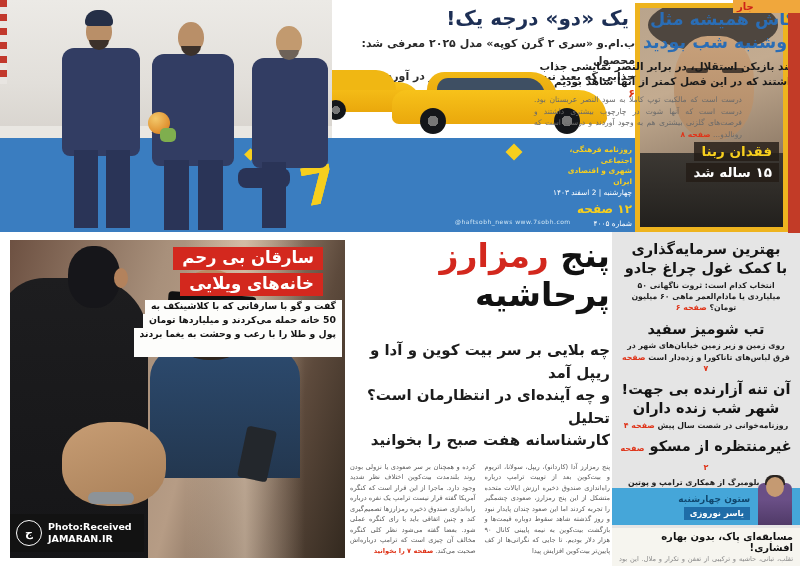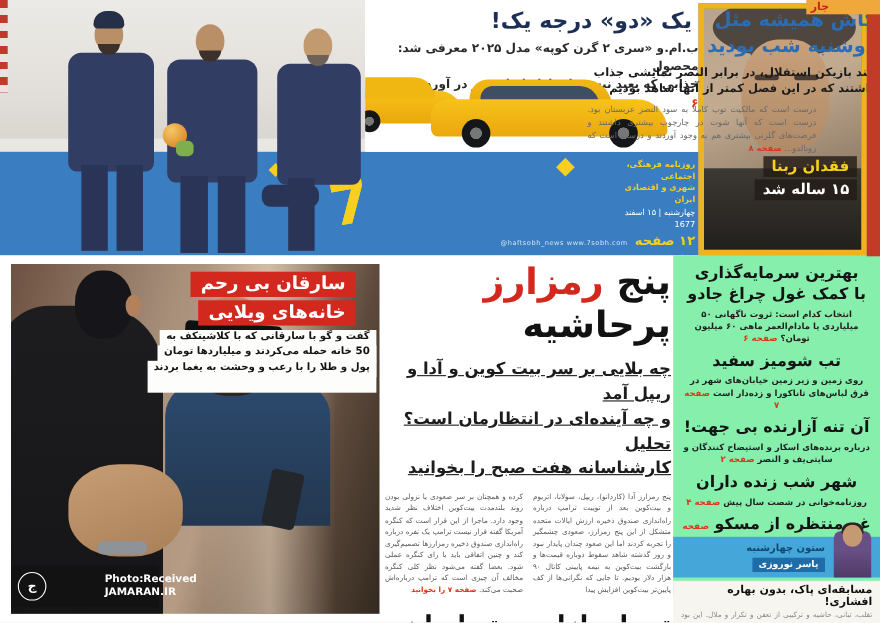--- a/index.html
+++ b/index.html
@@ -93,21 +93,21 @@
   .pt-chip1 { top:134px; color:#f7cf1e; }
   .pt-chip2 { top:155px; color:#ffffff; }
   .pt-strip { position:absolute; left:0; bottom:0; width:100%; background:#f7cf1e;
     color:#1c1c1c; font-weight:bold; font-size:7.6px; text-align:center; padding:3px 4px 4px; line-height:1.45; }
   .edge-strip { left:788px; top:0; width:12px; height:233px; background:#c23b27; z-index:6; }
   .promo-strip { left:733px; top:0; width:67px; height:13px; background:#f0a73c; z-index:7;
     color:#cc2218; font-weight:bold; font-size:10px; line-height:13px; overflow:hidden;
     text-align:left; padding-left:4px; letter-spacing:4px; }
 
   
-  .ycol { left:612px; top:232px; width:188px; height:311px; background:#86efac; z-index:3;
+  .ycol { left:612px; top:232px; width:188px; height:311px; background:#e5e5e5; z-index:3;
     padding:8px 8px 0; text-align:center; }
   .y-title { color:#141414; font-weight:bold; font-size:14.5px; line-height:1.3; white-space:pre-line; }
   .y-deck { color:#1f1f1f; font-weight:bold; font-size:7.8px; line-height:1.45; margin:2px 0 6px; }
 
   
   .colbox { left:612px; top:488px; width:188px; height:37px; background:#45a6d9; z-index:3; }
   .colbox-photo { position:absolute; right:8px; bottom:0; width:34px; height:42px;
     background:linear-gradient(180deg,#6a4f86 40%,#503a68); border-radius:6px 6px 0 0; }
   .colbox-head { position:absolute; right:16px; bottom:28px; width:18px; height:20px;
     border-radius:50%; background:#c59a72; }
@@ -120,22 +120,22 @@
   
   .teaser { left:612px; top:528px; width:188px; height:38px; background:#f6f5ef; z-index:3;
     padding:3px 7px; overflow:hidden; }
   .teaser-title { color:#111; font-weight:bold; font-size:10px; text-align:right; }
   .teaser-body { color:#8a8a8a; font-size:6.6px; line-height:1.5; text-align:justify; margin-top:2px; }
 
   
   .ccol { left:350px; top:236px; width:260px; height:330px; z-index:3; }
   .crypto-headline { text-align:right; font-weight:bold; font-size:33px; color:#121212; letter-spacing:-1px; }
   .crypto-red { color:#d3281e; }
-  .crypto-deck { margin-top:10px; text-align:right; font-weight:bold; font-size:15px;
-    color:#1c1c1c; line-height:1.5; white-space:pre-line;text-decoration:underline; }
+  .crypto-deck { margin-top:25px; text-align:right; font-weight:bold; font-size:15px;
+    color:#1c1c1c; line-height:1.5; white-space:pre-line; }
   .crypto-body { margin-top:10px; display:flex; gap:9px; direction:rtl; }
   .crypto-colm { width:50%; font-size:6.6px; color:#5a5a5a; line-height:1.6; text-align:justify; }
   .pist-headline { margin-top:12px; text-align:right; font-weight:bold; font-size:22.5px;
     color:#121212; line-height:1.35; white-space:pre-line; }
 
   
   .thieves { left:10px; top:240px; width:335px; height:318px; z-index:3; overflow:hidden;
     background:linear-gradient(105deg,#6d5142 0%,#a8907b 38%,#b69c85 55%,#5d4a3c 80%,#33291f 100%); }
   .th-doorlight { position:absolute; right:40px; top:0; width:120px; height:318px;
     background:linear-gradient(90deg,rgba(236,215,192,0) 0%,rgba(236,215,192,.55) 50%,rgba(236,215,192,0) 100%); }
@@ -163,40 +163,40 @@
     font-size:16.5px; padding:1px 9px 3px; right:22px; }
   .th-chip1 { top:7px; } .th-chip2 { top:33px; }
   .th-line { position:absolute; right:3px; background:#fdfdfb; color:#141414; font-weight:bold;
     font-size:9.3px; padding:0 6px 18px; }
   .th-l1 { top:60px; } .th-l2 { top:74px; } .th-l3 { top:88px; }
   .watermark { position:absolute; left:0; bottom:6px; width:134px; height:38px;
     background:rgba(18,18,18,.85); display:flex; align-items:center; gap:6px;
     direction:ltr; padding:0 6px; }
   .wm-logo { width:26px; height:26px; border:1.6px solid #fff; border-radius:50%;
     color:#fff; font-size:11px; font-weight:bold; text-align:center; line-height:24px; flex:0 0 auto; }
-  .wm-text { color:#fff; font-size:9.5px; font-weight:bold; line-height:1.25; text-align:left;margin-left:47px; }
+  .wm-text { color:#fff; font-size:9.5px; font-weight:bold; line-height:1.25; text-align:left; }
 </style>
 </head>
 <body>
 
 <div class="page">
 
   <div class="abs stadium-bg">
     <div class="abs stadium-stripes"></div>
   </div>
   <div class="abs ad-strip">E  -  S  O</div>
 
   <div class="abs masthead">
     <div class="seven-glyph">7</div>
     <div class="diamond d1"></div>
     <div class="diamond d2"></div>
     <div class="mast-info">
       <div class="mi-line mi-yellow">روزنامه فرهنگی، اجتماعی</div>
       <div class="mi-line mi-yellow">شهری و اقتصادی ایران</div>
-      <div class="mi-line mi-white">چهارشنبه | ۱۵ اسفند 1677</div>
+      <div class="mi-line mi-white">چهارشنبه | 2 اسفند ۱۴۰۳</div>
       <div class="mi-pages">۱۲ صفحه</div>
       <div class="mi-line mi-white">شماره ۴۰۰۵</div>
 
     </div>
     <div class="mast-social">@haftsobh_news   www.7sobh.com</div>
   </div>
 
   <div class="abs players">
 
     <div class="player-torso" style="left:62px;top:48px;width:78px;height:108px;"></div>
@@ -259,21 +259,20 @@
   <div class="abs edge-strip"></div>
   <div class="abs promo-strip">جار</div>
 
   <div class="abs ycol">
     <div class="y-title">بهترین سرمایه‌گذاری
 با کمک غول چراغ جادو</div>
     <div class="y-deck"><span>انتخاب کدام است: ثروت ناگهانی ۵۰ میلیاردی یا مادام‌العمر ماهی ۶۰ میلیون تومان؟ </span><span class="pageref">صفحه ۶</span></div>
     <div class="y-title">تب شومیز سفید</div>
     <div class="y-deck"><span>روی زمین و زیر زمین خیابان‌های شهر در قرق لباس‌های تاناکورا و زده‌دار است </span><span class="pageref">صفحه ۷</span></div>
     <div class="y-title">آن تنه آزارنده بی جهت!</div>
-    <div class="y-deck"><span>درباره برنده‌های اسکار و استیضاح کنندگان و سایتی‌یف و النصر </span><span class="pageref">صفحه ۲</span></div>
     <div class="y-title">شهر شب زنده داران</div>
     <div class="y-deck"><span>روزنامه‌خوانی در شصت سال پیش </span><span class="pageref">صفحه ۴</span></div>
     <div class="y-title"><span>غیرمنتظره از مسکو </span><span class="pageref" style="font-size:8px;">صفحه ۲</span></div>
     <div class="y-deck">تحلیل بلومبرگ از همکاری ترامپ و پوتین</div>
   </div>
 
   <div class="abs colbox">
     <div class="colbox-photo"></div>
     <div class="colbox-hair"></div>
     <div class="colbox-head"></div>

